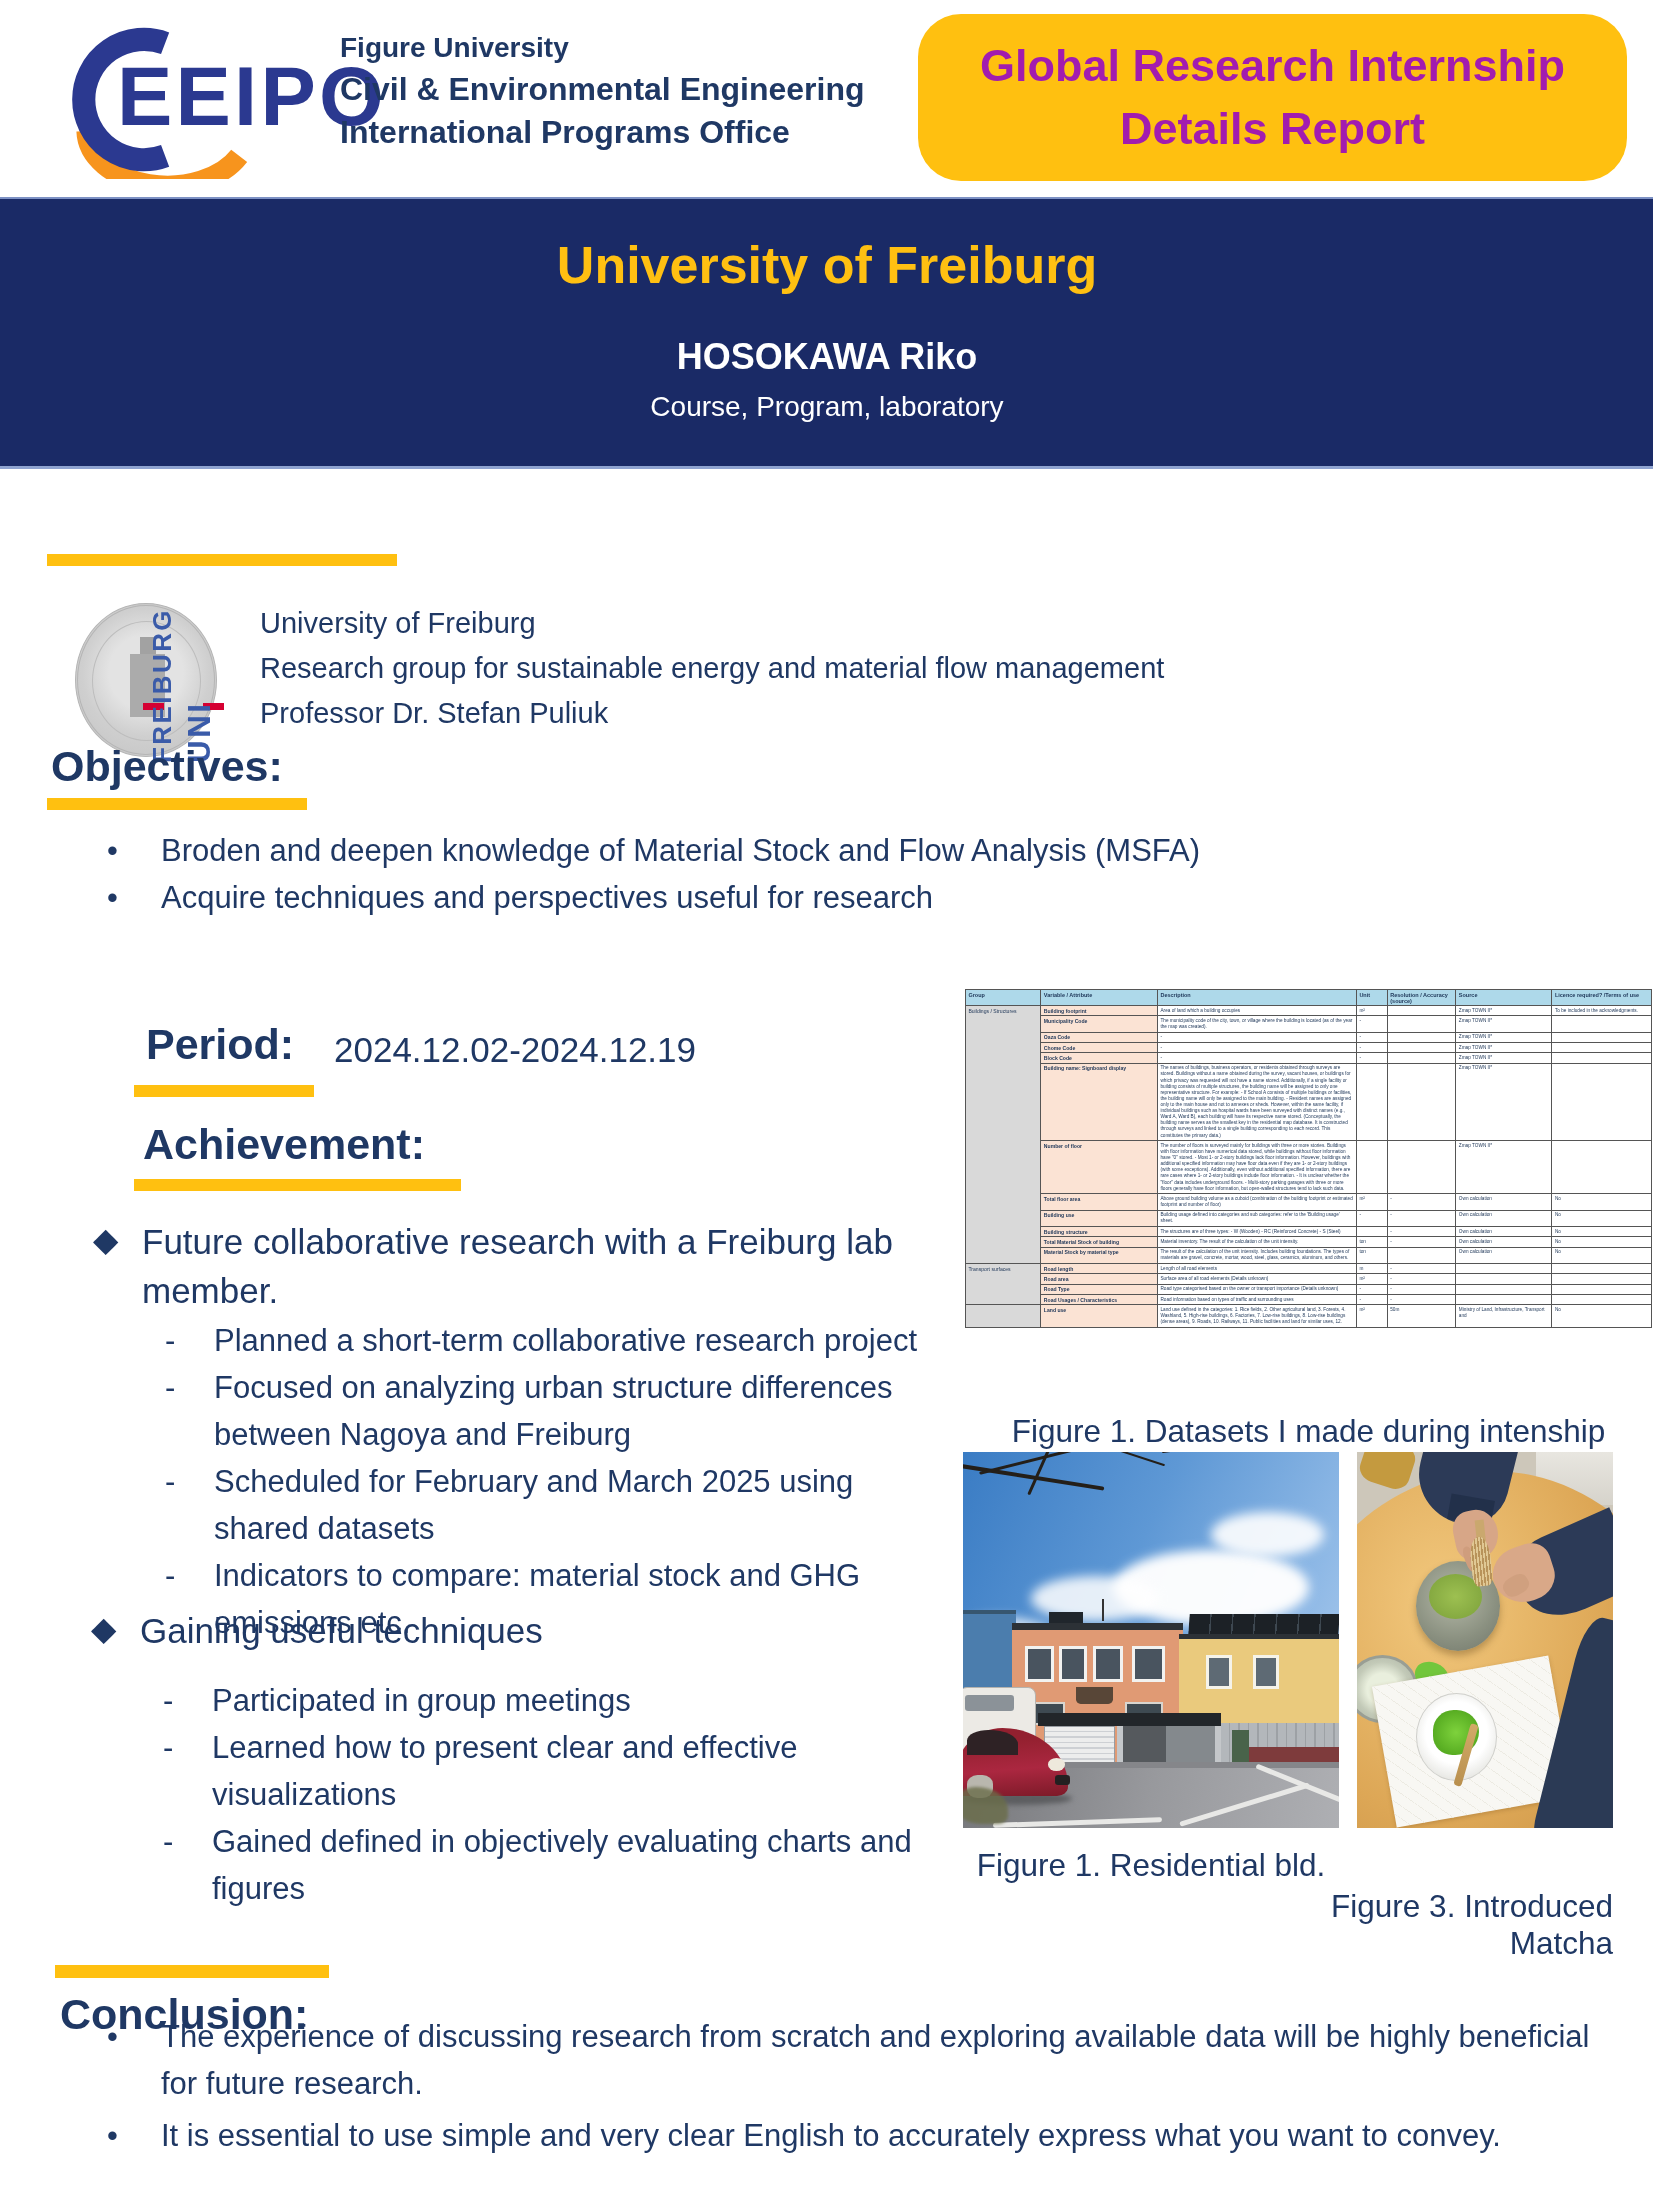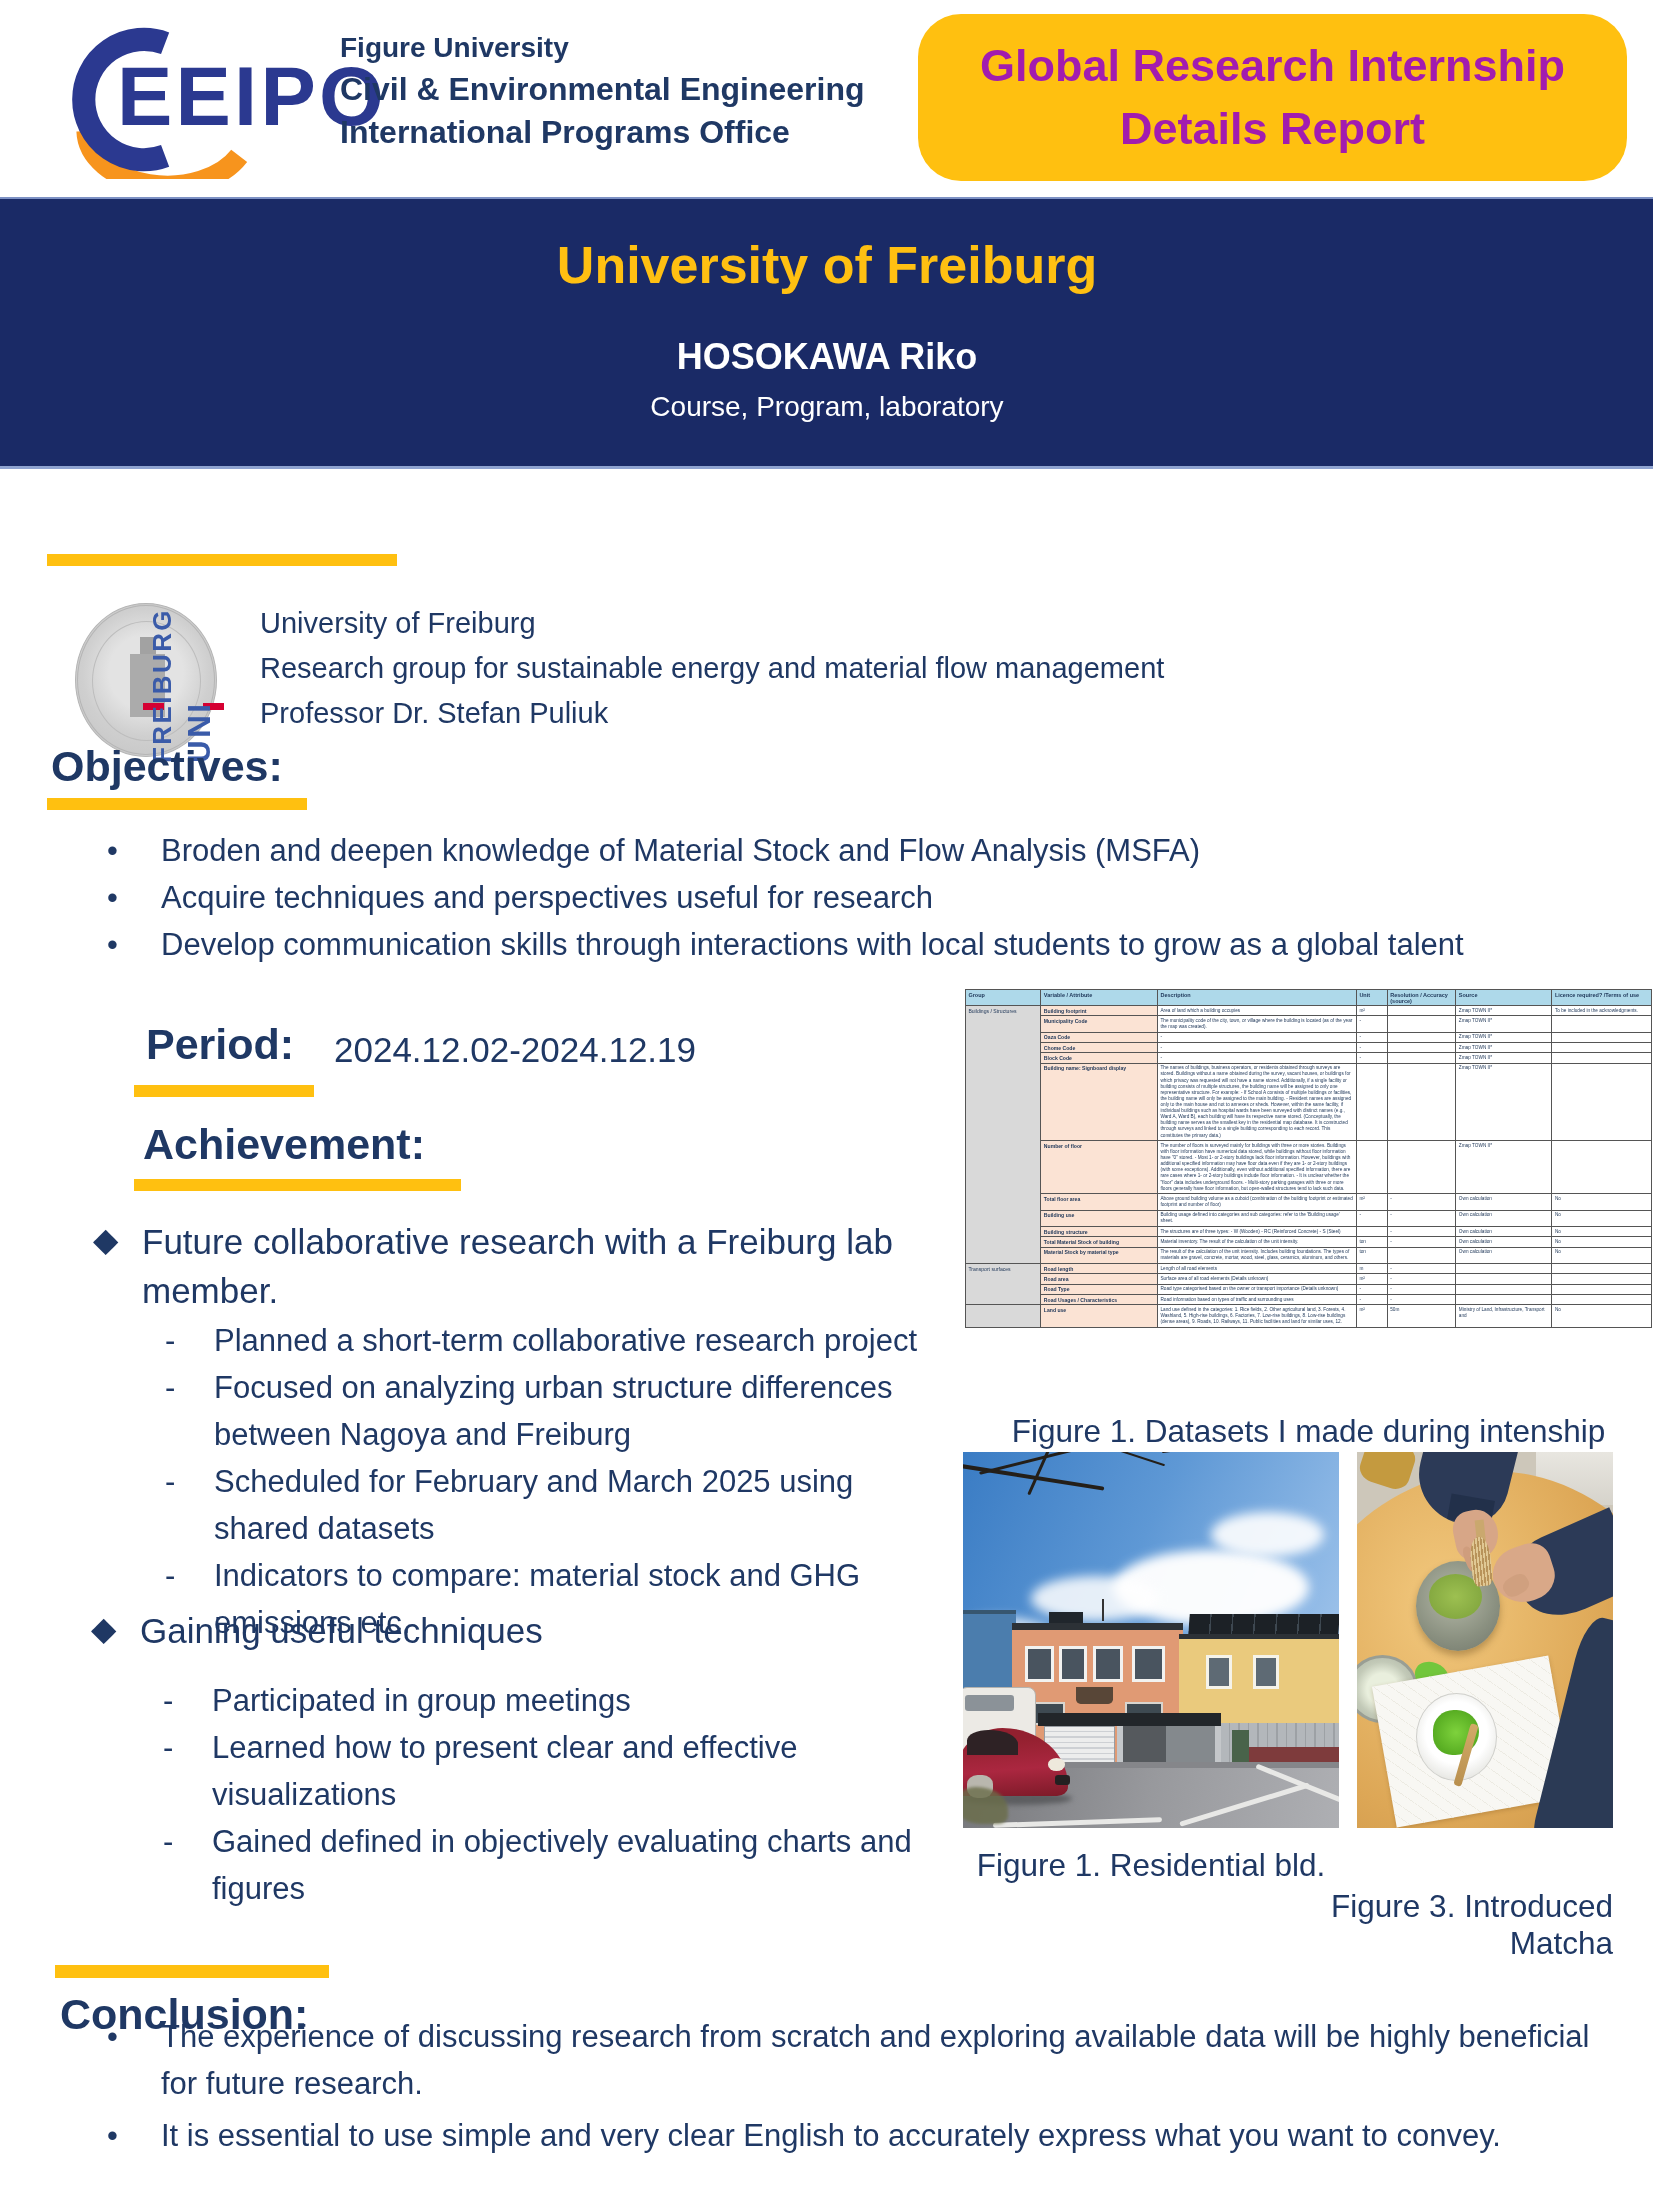--- a/index.html
+++ b/index.html
@@ -236,21 +236,20 @@
         <div>Research group for sustainable energy and material flow management</div>
         <div>Professor Dr. Stefan Puliuk</div>
       </div>
     </div>
 
     <h2 class="h-obj">Objectives:</h2>
     <div class="bar bar-obj"></div>
     <ul class="dots obj-list">
         <li>Broden and deepen knowledge of Material Stock and Flow Analysis (MSFA)</li>
         <li>Acquire techniques and perspectives useful for research</li>
-        <li>Develop communication skills through interactions with local students to grow as a global talent</li>
       </ul>
 
     <div class="period-label">Period:</div>
     <div class="period-value">2024.12.02-2024.12.19</div>
     <div class="bar bar-period"></div>
 
     <h2 class="h-achv">Achievement:</h2>
     <div class="bar bar-achv"></div>
 
     <div class="achv g1">

